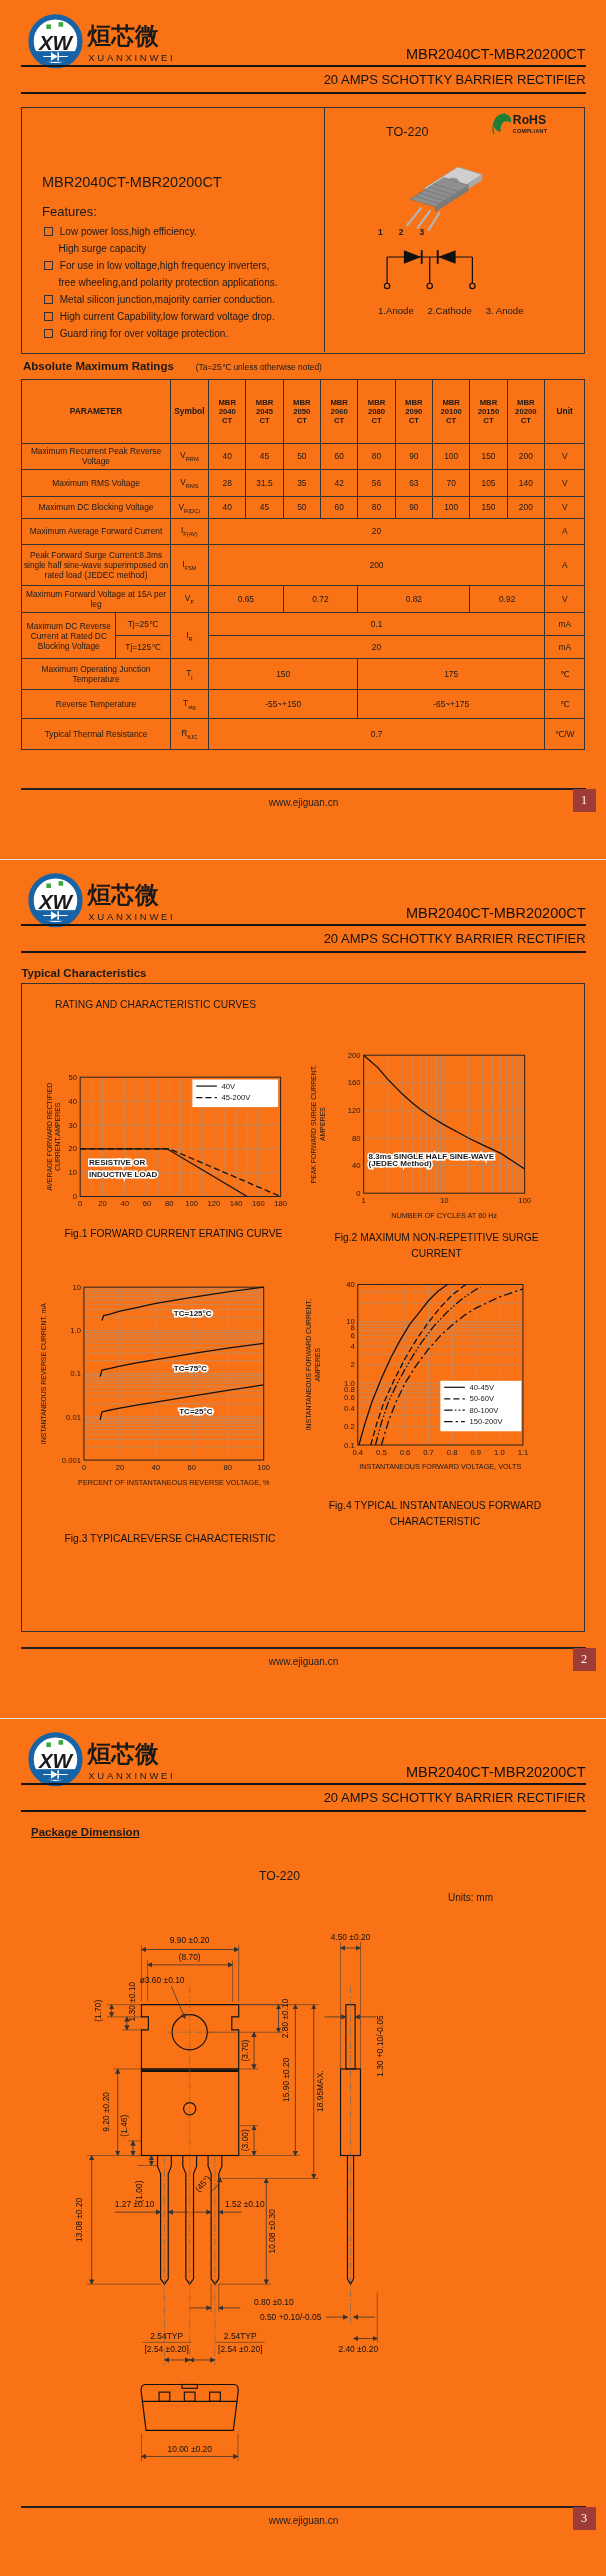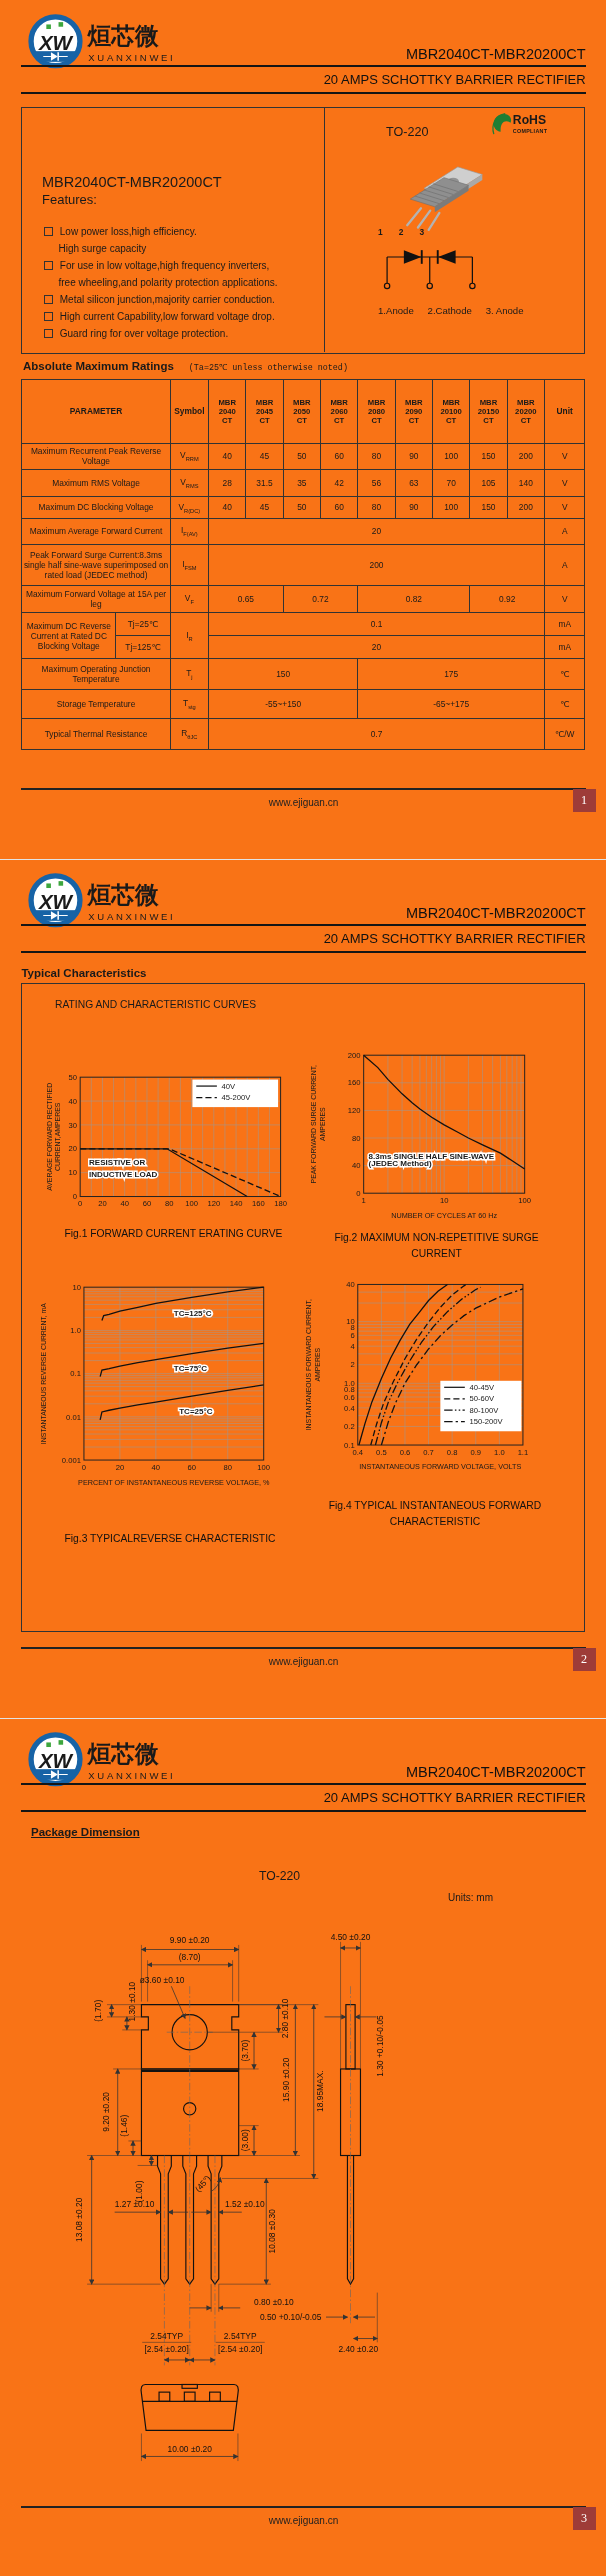--- a/index.html
+++ b/index.html
@@ -17,34 +17,34 @@
   .r2{top:92px;height:1.5px;}
   
   .fline{position:absolute;left:21.4px;right:21.4px;top:788px;height:1.5px;background:#222;}
   .furl{position:absolute;left:0;right:0;top:797px;text-align:center;font-size:10px;color:#222;}
   .fpage{position:absolute;right:11.5px;top:789px;width:23px;height:23px;background:#9e3c38;color:#fff;
          font-family:"Liberation Serif","DejaVu Serif",serif;font-size:12.2px;text-align:center;line-height:23px;}
   
   .pbox{position:absolute;left:21.4px;top:107px;width:562px;height:245px;border:1.1px solid #333;}
   .pdiv{position:absolute;left:324px;top:107px;width:1.1px;height:245px;background:#333;}
   .p-title{position:absolute;left:42px;top:174px;font-size:14.5px;}
-  .p-featlbl{position:absolute;left:42px;top:192px;font-size:13px;}
+  .p-featlbl{position:absolute;left:42px;top:204px;font-size:13px;}
   .feats{position:absolute;left:44px;top:223px;font-size:10px;}
   .feat{height:17px;display:flex;align-items:center;}
   .cb{display:inline-block;width:6.9px;height:6.9px;border:0.8px solid #333;margin-right:6.9px;flex:none;}
   .feat.cont{padding-left:14.5px;}
   .p-pkgname{position:absolute;left:386px;top:125px;font-size:12.6px;}
   .rohs{position:absolute;left:490px;top:112px;}
   .pkg3d{position:absolute;left:398px;top:156px;}
   .pins{position:absolute;left:378px;top:227px;font-size:8.4px;font-weight:bold;letter-spacing:6.9px;}
   .diode{position:absolute;left:381px;top:249px;}
   .pinlabels{position:absolute;left:378px;top:305px;display:flex;gap:13.8px;font-size:9.6px;}
   
   .rt-title{position:absolute;left:23px;top:360px;font-size:11.5px;font-weight:bold;}
-  .rt-note{font-size:8.4px;font-weight:normal;margin-left:15px;font-family:Liberation Mono, monospace;}
+  .rt-note{font-size:8.4px;font-weight:normal;margin-left:22px;}
   table.ratings{position:absolute;left:21.4px;top:379px;width:564px;border-collapse:collapse;table-layout:fixed;}
   table.ratings th,table.ratings td{border:0.8px solid #333;text-align:center;vertical-align:middle;
       font-size:8.4px;padding:1.5px 0.8px;}
   table.ratings th{font-weight:bold;}
   .prod{width:29px;margin:16px auto;font-size:7.7px;font-weight:bold;line-height:9.2px;word-spacing:31px;}
   td.param{font-size:8.4px;line-height:10px;padding:1.5px 3.1px;}
   td.sym sub,.sym sub{font-size:5.7px;}
   
   .tc-head{position:absolute;left:21.4px;top:108px;font-size:11.5px;font-weight:bold;}
   .cbox{position:absolute;left:21.4px;top:124px;width:562px;height:647px;border:1.1px solid #333;}
@@ -305,21 +305,21 @@
       <td>mA</td>
     </tr>
     <tr style="height:31px">
       <td class="param" colspan="2">Maximum Operating Junction Temperature</td>
       <td class="sym"><span>T</span><sub>j</sub></td>
       <td colspan="4">150</td>
       <td colspan="5">175</td>
       <td>℃</td>
     </tr>
     <tr style="height:29px">
-      <td class="param" colspan="2">Storage Temperature</td>
+      <td class="param" colspan="2">Reverse Temperature</td>
       <td class="sym"><span>T</span><sub>stg</sub></td>
       <td colspan="4">-55~+150</td>
       <td colspan="5">-65~+175</td>
       <td>℃</td>
     </tr>
     <tr style="height:31px">
       <td class="param" colspan="2">Typical Thermal Resistance</td>
       <td class="sym"><span>R</span><sub>θJC</sub></td>
       <td colspan="9">0.7</td>
       <td>℃/W</td>

